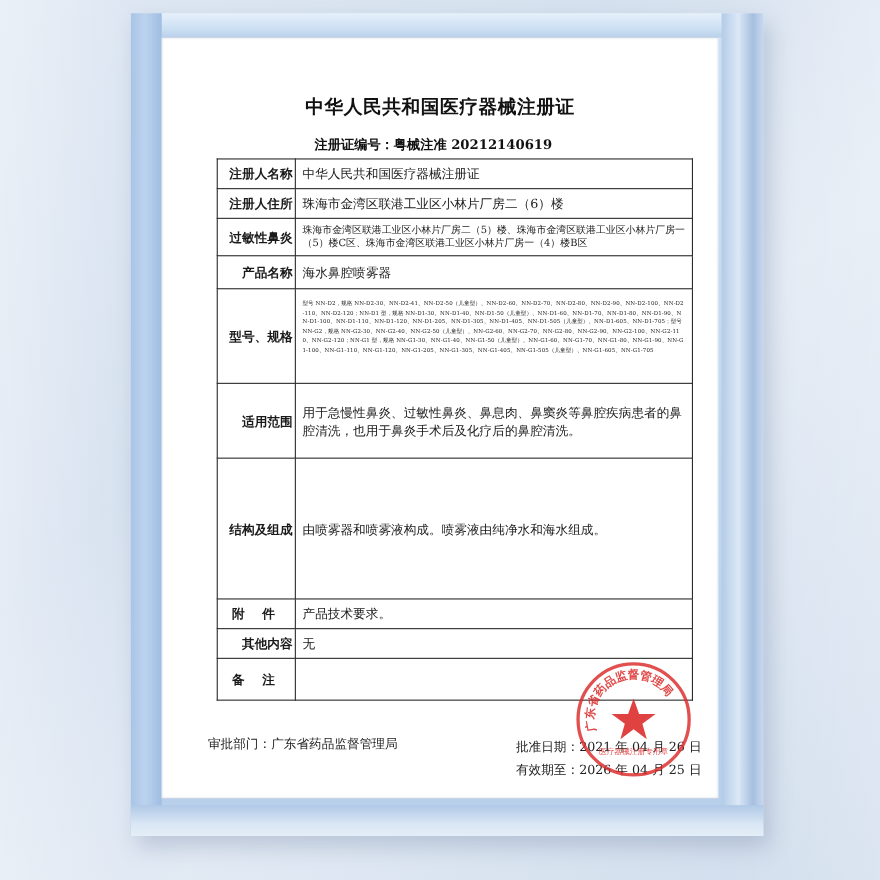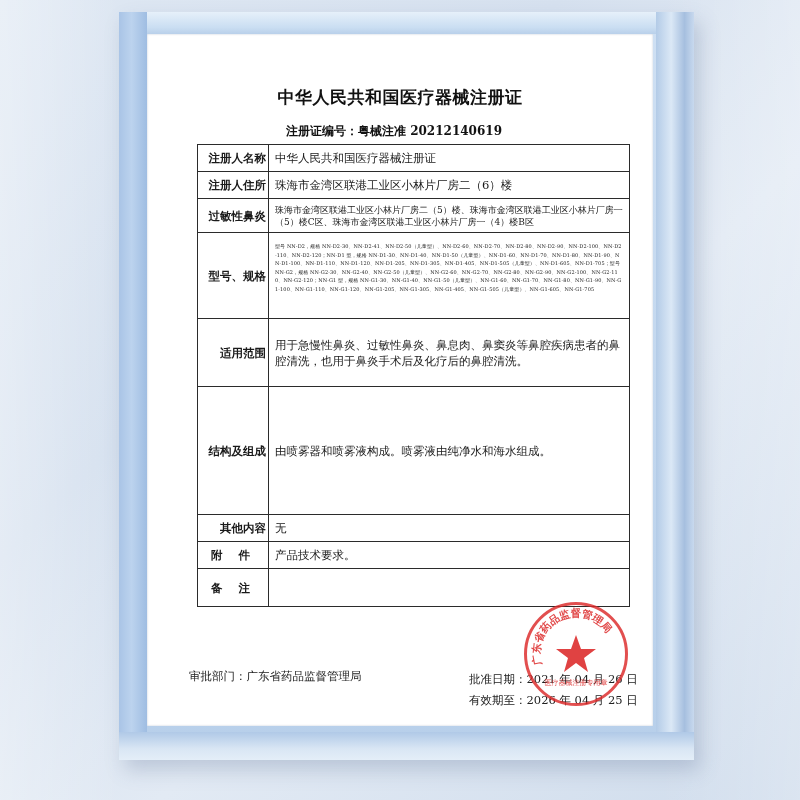--- a/index.html
+++ b/index.html
@@ -153,39 +153,43 @@
       <td>中华人民共和国医疗器械注册证</td>
     </tr>
     <tr style="height:27px">
       <td class="label">注册人住所</td>
       <td>珠海市金湾区联港工业区小林片厂房二（6）楼</td>
     </tr>
     <tr style="height:34px">
       <td class="label">过敏性鼻炎</td>
       <td class="small">珠海市金湾区联港工业区小林片厂房二（5）楼、珠海市金湾区联港工业区小林片厂房一（5）楼C区、珠海市金湾区联港工业区小林片厂房一（4）楼B区</td>
     </tr>
+    <tr style="height:30px">
+      <td class="label">产品名称</td>
+      <td>海水鼻腔喷雾器</td>
+    </tr>
     <tr style="height:86px">
       <td class="label">型号、规格</td>
       <td class="tiny">型号 NN-D2，规格 NN-D2-30、NN-D2-41、NN-D2-50（儿童型）、NN-D2-60、NN-D2-70、NN-D2-80、NN-D2-90、NN-D2-100、NN-D2-110、NN-D2-120；NN-D1 型，规格 NN-D1-30、NN-D1-40、NN-D1-50（儿童型）、NN-D1-60、NN-D1-70、NN-D1-80、NN-D1-90、NN-D1-100、NN-D1-110、NN-D1-120、NN-D1-205、NN-D1-305、NN-D1-405、NN-D1-505（儿童型）、NN-D1-605、NN-D1-705；型号 NN-G2，规格 NN-G2-30、NN-G2-40、NN-G2-50（儿童型）、NN-G2-60、NN-G2-70、NN-G2-80、NN-G2-90、NN-G2-100、NN-G2-110、NN-G2-120；NN-G1 型，规格 NN-G1-30、NN-G1-40、NN-G1-50（儿童型）、NN-G1-60、NN-G1-70、NN-G1-80、NN-G1-90、NN-G1-100、NN-G1-110、NN-G1-120、NN-G1-205、NN-G1-305、NN-G1-405、NN-G1-505（儿童型）、NN-G1-605、NN-G1-705</td>
     </tr>
     <tr style="height:68px">
       <td class="label">适用范围</td>
       <td>用于急慢性鼻炎、过敏性鼻炎、鼻息肉、鼻窦炎等鼻腔疾病患者的鼻腔清洗，也用于鼻炎手术后及化疗后的鼻腔清洗。</td>
     </tr>
     <tr style="height:128px">
       <td class="label">结构及组成</td>
       <td>由喷雾器和喷雾液构成。喷雾液由纯净水和海水组成。</td>
     </tr>
     <tr style="height:27px">
+      <td class="label spaced">附件</td>
+      <td>产品技术要求。</td>
+    </tr>
+    <tr style="height:27px">
       <td class="label">其他内容</td>
       <td>无</td>
-    </tr>
-    <tr style="height:27px">
-      <td class="label spaced">附件</td>
-      <td>产品技术要求。</td>
     </tr>
     <tr style="height:38px">
       <td class="label spaced">备注</td>
       <td></td>
     </tr>
   </tbody>
     </table>
 
   <div class="footer-left">
     <span>审批部门：</span><span>广东省药品监督管理局</span>

